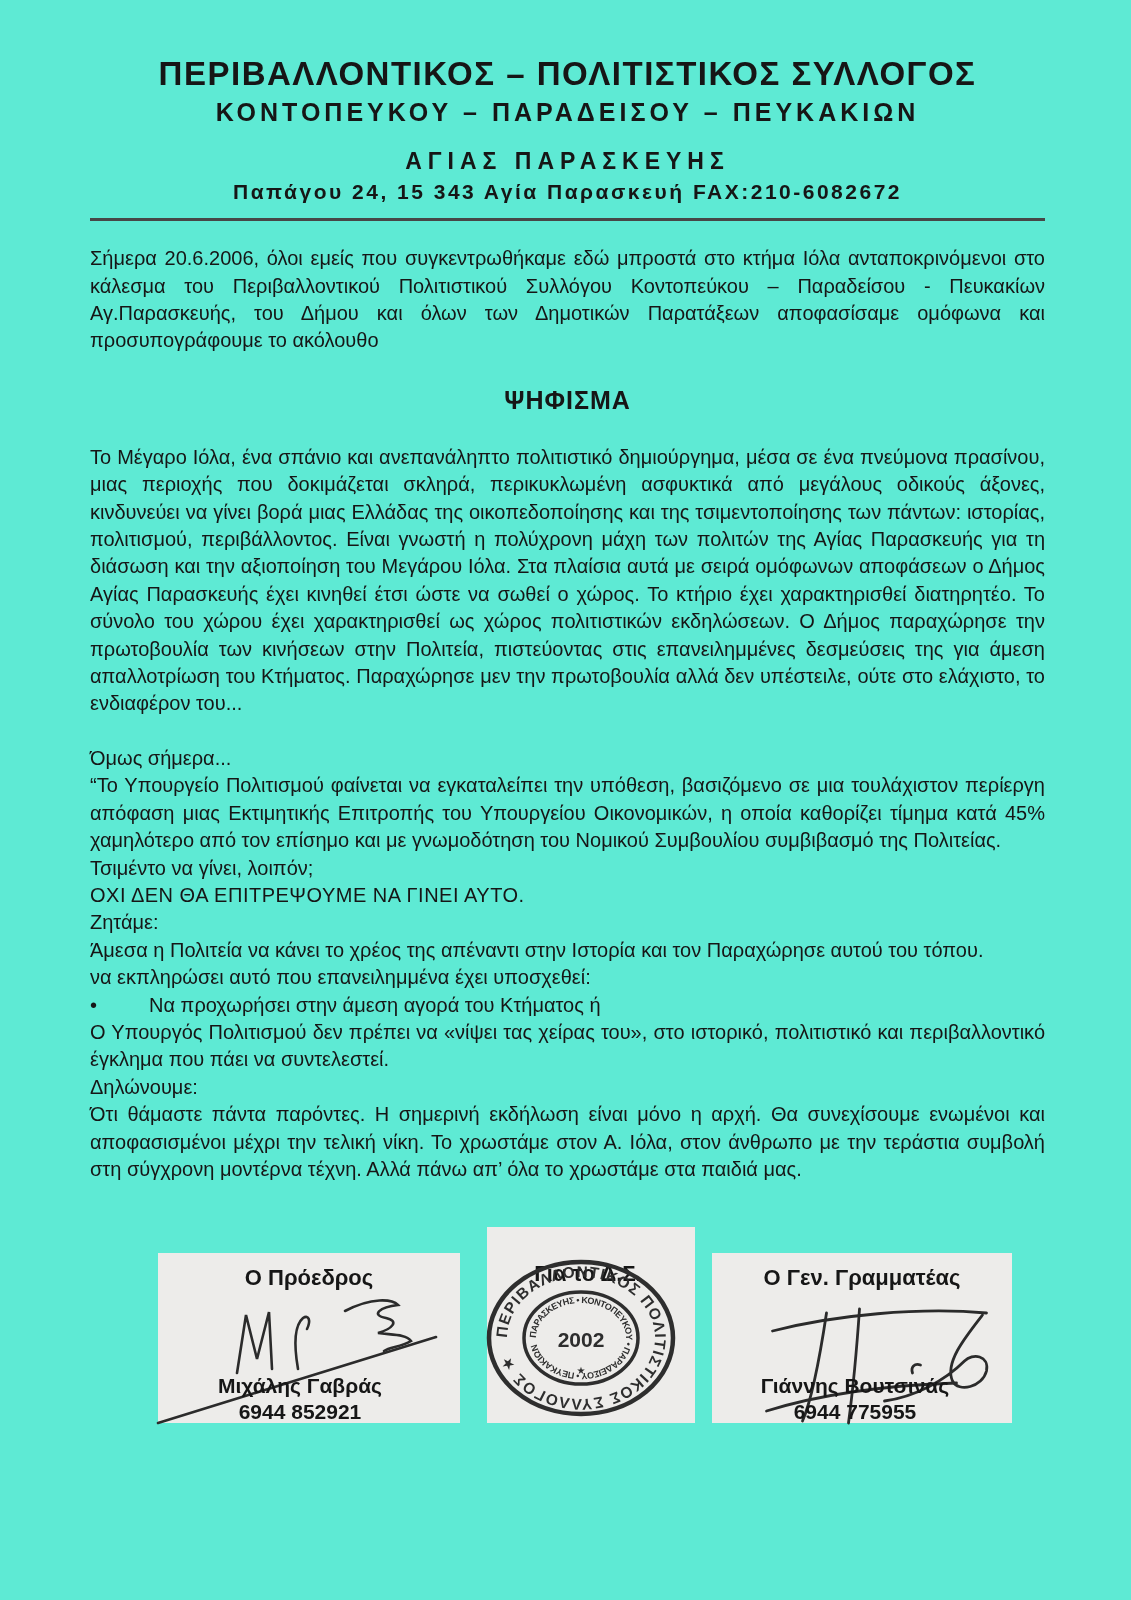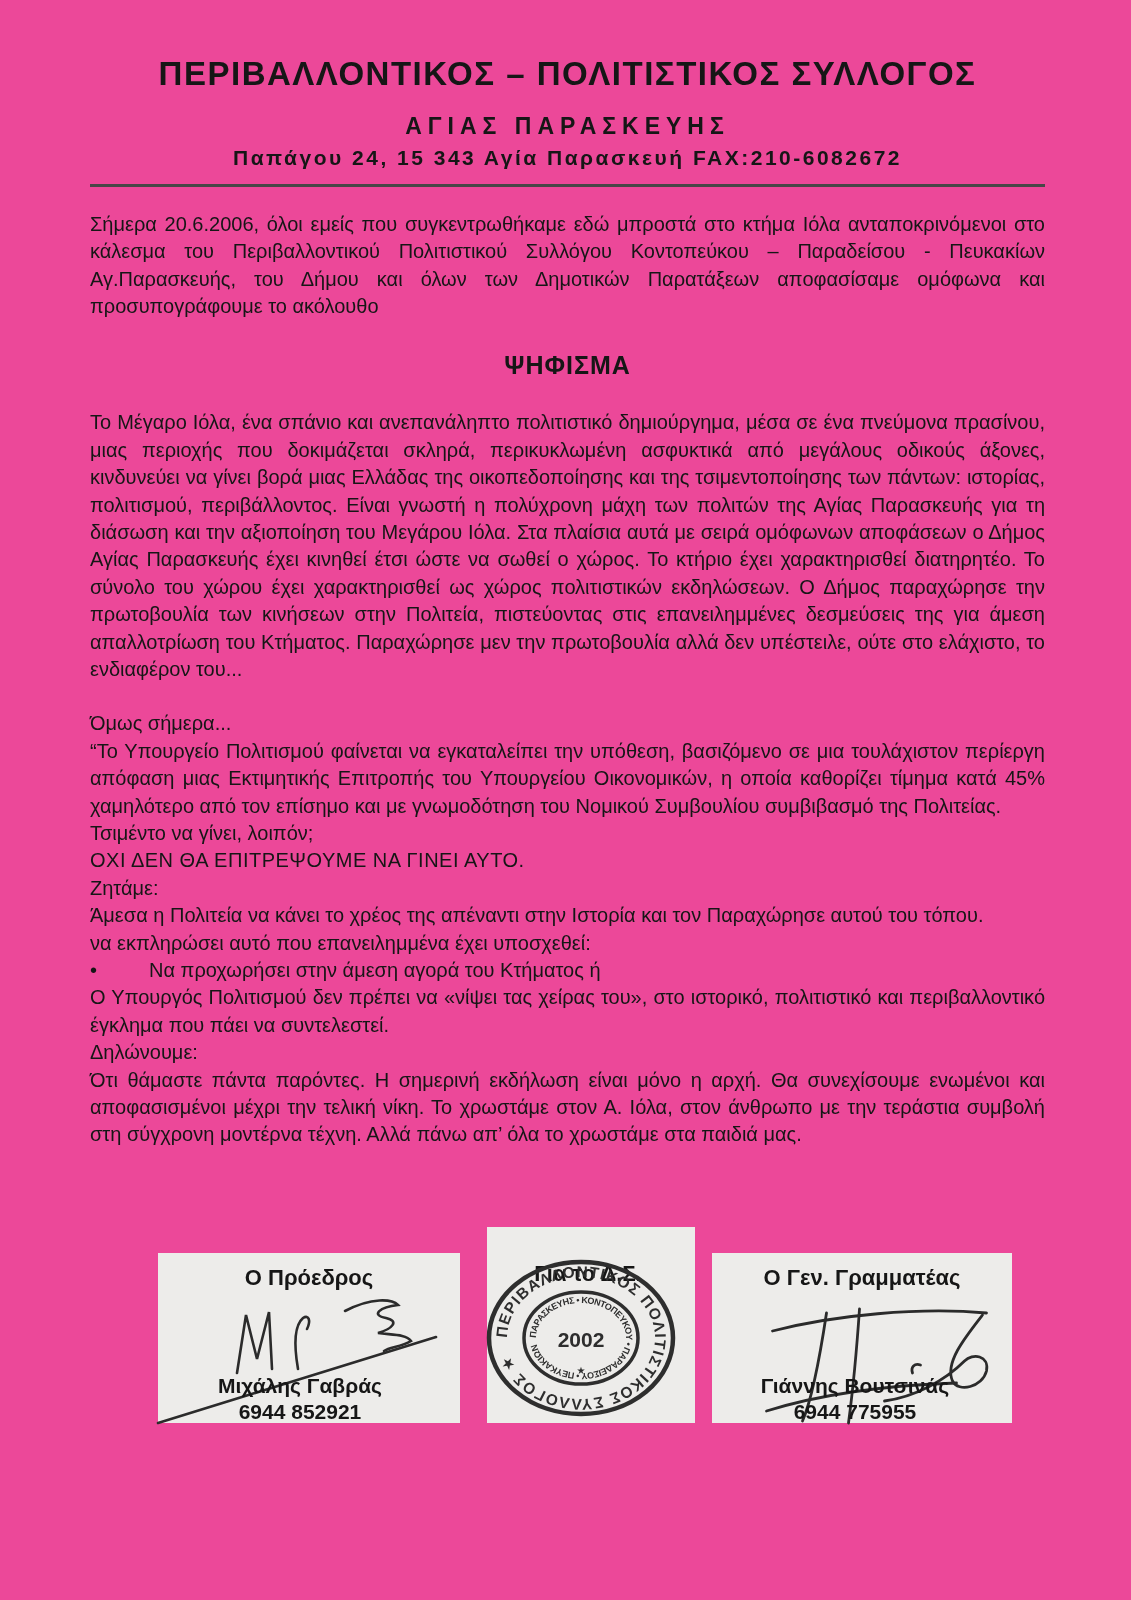--- a/index.html
+++ b/index.html
@@ -1,19 +1,19 @@
 <!DOCTYPE html>
 <html lang="el"><head>
 <meta charset="utf-8">
 <title>Ψήφισμα</title>
 <style>
   html,body { margin:0; padding:0; background:#ffffff; }
   .page {
     position:relative; width:1131px; height:1600px; margin:0 auto;
-    background:#ec4899; color:#161616; overflow:hidden;
+    background:#5eead4; color:#161616; overflow:hidden;
     font-family:"Liberation Sans","DejaVu Sans",sans-serif;
     box-sizing:border-box; padding:56px 86px 0 90px;
   }
   
   .hdr { text-align:center; }
   .hdr-line1 { font-size:33px; font-weight:bold; letter-spacing:1.5px; line-height:1.1; }
   .hdr-line2 { font-size:25px; font-weight:bold; letter-spacing:4px; margin-top:7px; line-height:1.1; }
   .hdr-line3 { font-size:23px; font-weight:bold; letter-spacing:6px; margin-top:22px; line-height:1.1; }
   .hdr-line4 { font-size:21px; font-weight:bold; letter-spacing:2.5px; margin-top:6px; line-height:1.1; }
   .rule { border:0; border-top:3px solid #474747; margin:15px 0 0 0; }
@@ -46,20 +46,21 @@
   .stamp { position:absolute; left:481px; top:28px; width:200px; height:170px; }
   .stamp text { font-family:"Liberation Sans","DejaVu Sans",sans-serif; }
 </style>
 </head>
 <body>
 
 <div class="page">
 
   <div class="hdr">
     <div class="hdr-line1">ΠΕΡΙΒΑΛΛΟΝΤΙΚΟΣ – ΠΟΛΙΤΙΣΤΙΚΟΣ ΣΥΛΛΟΓΟΣ</div>
+    <div class="hdr-line2">ΚΟΝΤΟΠΕΥΚΟΥ – ΠΑΡΑΔΕΙΣΟΥ – ΠΕΥΚΑΚΙΩΝ</div>
     <div class="hdr-line3">ΑΓΙΑΣ ΠΑΡΑΣΚΕΥΗΣ</div>
     <div class="hdr-line4">Παπάγου 24, 15 343 Αγία Παρασκευή FAX:210-6082672</div>
   </div>
   <hr class="rule">
 
   <p class="para intro">Σήμερα 20.6.2006, όλοι εμείς που συγκεντρωθήκαμε εδώ μπροστά στο κτήμα Ιόλα ανταποκρινόμενοι στο κάλεσμα του Περιβαλλοντικού Πολιτιστικού Συλλόγου Κοντοπεύκου – Παραδείσου - Πευκακίων Αγ.Παρασκευής, του Δήμου και όλων των Δημοτικών Παρατάξεων αποφασίσαμε ομόφωνα και προσυπογράφουμε το ακόλουθο</p>
 
   <div class="res-title">ΨΗΦΙΣΜΑ</div>
 
   <p class="para">Το Μέγαρο Ιόλα, ένα σπάνιο και ανεπανάληπτο πολιτιστικό δημιούργημα, μέσα σε ένα πνεύμονα πρασίνου, μιας περιοχής που δοκιμάζεται σκληρά, περικυκλωμένη ασφυκτικά από μεγάλους οδικούς άξονες, κινδυνεύει να γίνει βορά μιας Ελλάδας της οικοπεδοποίησης και της τσιμεντοποίησης των πάντων: ιστορίας, πολιτισμού, περιβάλλοντος. Είναι γνωστή η πολύχρονη μάχη των πολιτών της Αγίας Παρασκευής για τη διάσωση και την αξιοποίηση του Μεγάρου Ιόλα. Στα πλαίσια αυτά με σειρά ομόφωνων αποφάσεων ο Δήμος Αγίας Παρασκευής έχει κινηθεί έτσι ώστε να σωθεί ο χώρος. Το κτήριο έχει χαρακτηρισθεί διατηρητέο. Το σύνολο του χώρου έχει χαρακτηρισθεί ως χώρος πολιτιστικών εκδηλώσεων. Ο Δήμος παραχώρησε την πρωτοβουλία των κινήσεων στην Πολιτεία, πιστεύοντας στις επανειλημμένες δεσμεύσεις της για άμεση απαλλοτρίωση του Κτήματος. Παραχώρησε μεν την πρωτοβουλία αλλά δεν υπέστειλε, ούτε στο ελάχιστο, το ενδιαφέρον του...</p>

